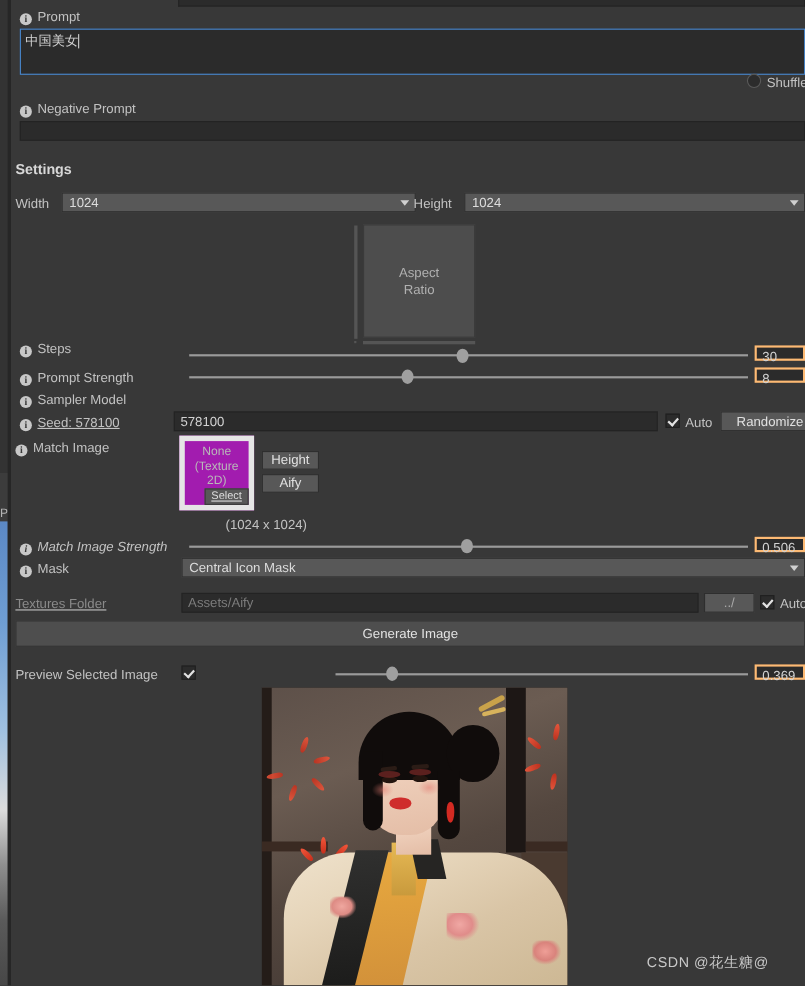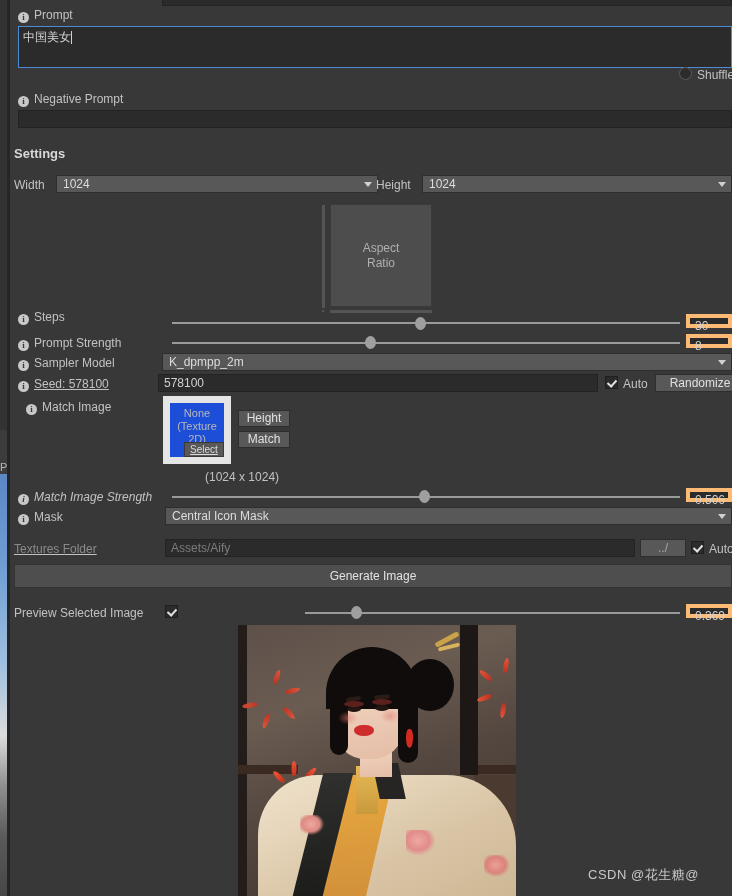--- a/index.html
+++ b/index.html
@@ -59,39 +59,39 @@
     color:#b0b0b0;font-size:12px;text-align:center;line-height:15px;}
   .ar-vbar{position:absolute;width:3px;background:#555;}
   .ar-hbar{position:absolute;height:3px;background:#555;}
   .ar-tick{position:absolute;width:2px;height:2px;background:#555;}
 
   
   .sl-track{position:absolute;height:2px;background:#9a9a9a;}
   .sl-knob{position:absolute;width:11px;height:13px;border-radius:50%;background:#9f9f9f;}
 
   
-  .numf{position:absolute;background:#2b2b2b;border:4px solid #fdba74;box-sizing:border-box;height:14px;}
+  .numf{position:absolute;background:#2b2b2b;border:2px solid #fdba74;box-sizing:border-box;height:14px;}
   .numf-txt{position:absolute;left:5px;top:0;line-height:17px;font-size:12px;color:#d2d2d2;}
 
   
   .txtf{position:absolute;background:#2b2b2b;border:1px solid #232323;box-sizing:border-box;height:18px;}
   .txtf-txt{position:absolute;left:5px;top:0;line-height:17px;font-size:12px;color:#d2d2d2;white-space:nowrap;}
   .txtf-dim{color:#7c7c7c;}
 
   
   .btn{position:absolute;background:#585858;border:1px solid #2e2e2e;box-sizing:border-box;
     color:#e0e0e0;font-size:12px;text-align:center;}
 
   
   .cb{position:absolute;width:13px;height:13px;background:#2b2b2b;border:1px solid #1f1f1f;box-sizing:border-box;}
   .cb:after{content:"";position:absolute;left:3px;top:1px;width:4px;height:7px;
     border:solid #e2e2e2;border-width:0 2px 2px 0;transform:rotate(42deg);}
 
   
-  .objf{position:absolute;background:#1d4ed8;border:7px solid #e5e5e5;box-sizing:border-box;}
+  .objf{position:absolute;background:#a21caf;border:5px solid #e5e5e5;box-sizing:border-box;}
   .objf-txt{position:absolute;left:0;right:0;top:4px;text-align:center;color:#b8b8b8;
     font-size:11px;line-height:13px;}
   .objf-sel{position:absolute;right:0;bottom:0;background:#585858;border:1px solid #3a3a3a;
     box-sizing:border-box;color:#dcdcdc;font-size:10px;text-align:center;line-height:13px;text-decoration:underline;}
 
   
   .gen{position:absolute;background:#4e4e4e;border:1px solid #333;box-sizing:border-box;
     color:#e2e2e2;font-size:12px;text-align:center;}
 
   
@@ -185,56 +185,52 @@
     </div>
     <div class="sl-track" style="left:162px;top:342px;width:508px;"></div>
     <div class="sl-knob" style="left:355px;top:336px;"></div>
     <div class="numf" style="left:676px;top:334px;width:46px;">
       <span class="numf-txt">8</span>
     </div>
 
     <div class="row" style="left:8px;top:354px;">
       <span class="info-ico">i</span><span class="lbl">Sampler Model</span>
     </div>
-    <div class="dd" style="left:152px;top:353px;width:570px;">
-      <span class="dd-txt">K_dpmpp_2m</span>
-      <span class="dd-arrow"></span>
-    </div>
 
     <div class="row" style="left:8px;top:375px;text-decoration:underline;">
       <span class="info-ico">i</span><span class="lbl">Seed: 578100</span>
     </div>
     <div class="txtf" style="left:148px;top:374px;width:440px;">
       <span class="txtf-txt">578100</span>
     </div>
     <div class="cb" style="left:595px;top:376px;"></div>
     <div class="row" style="left:613px;top:375px;">
       <span class="lbl">Auto</span>
     </div>
     <div class="btn" style="left:645px;top:374px;width:90px;height:18px;line-height:16px;">
       <span>Randomize</span>
     </div>
 
-    <div class="row" style="left:16px;top:398px;">
+    <div class="row" style="left:4px;top:398px;">
       <span class="info-ico">i</span><span class="lbl">Match Image</span>
     </div>
     <div class="objf" style="left:153px;top:396px;width:68px;height:68px;">
       <div class="objf-txt">
         <span>None</span><br>
         <span>(Texture 2D)</span>
       </div>
       <div class="objf-sel" style="width:40px;height:15px;">
         <span>Select</span>
       </div>
     </div>
     <div class="btn" style="left:228px;top:410px;width:52px;height:17px;line-height:15px;">
       <span>Height</span>
     </div>
     <div class="btn" style="left:228px;top:431px;width:52px;height:17px;line-height:15px;">
-      <span>Match</span>
+      <span>Aify</span>
     </div>
     <div class="row" style="left:155px;top:468px;margin-left:40px;">
       <span class="lbl">(1024 x 1024)</span>
     </div>
 
     <div class="row" style="left:8px;top:488px;font-style:italic;">
       <span class="info-ico">i</span><span class="lbl">Match Image Strength</span>
     </div>
     <div class="sl-track" style="left:162px;top:496px;width:508px;"></div>
     <div class="sl-knob" style="left:409px;top:490px;"></div>

